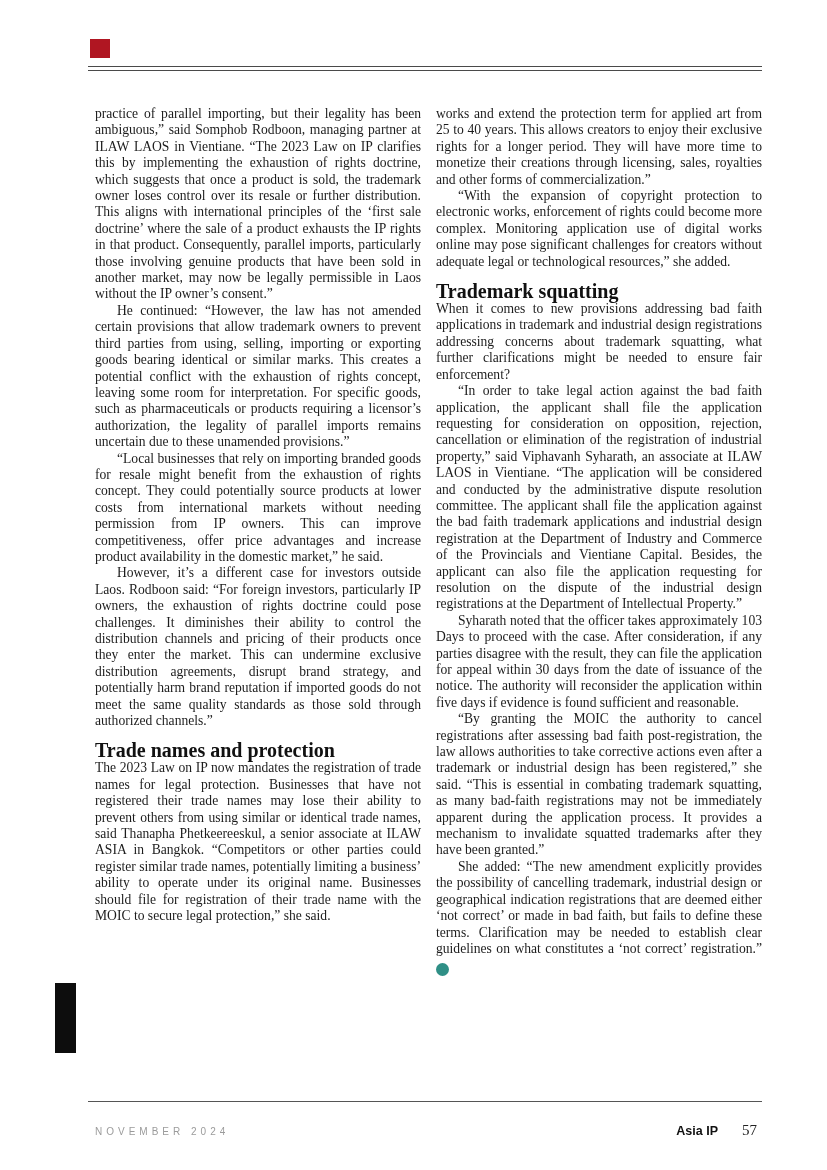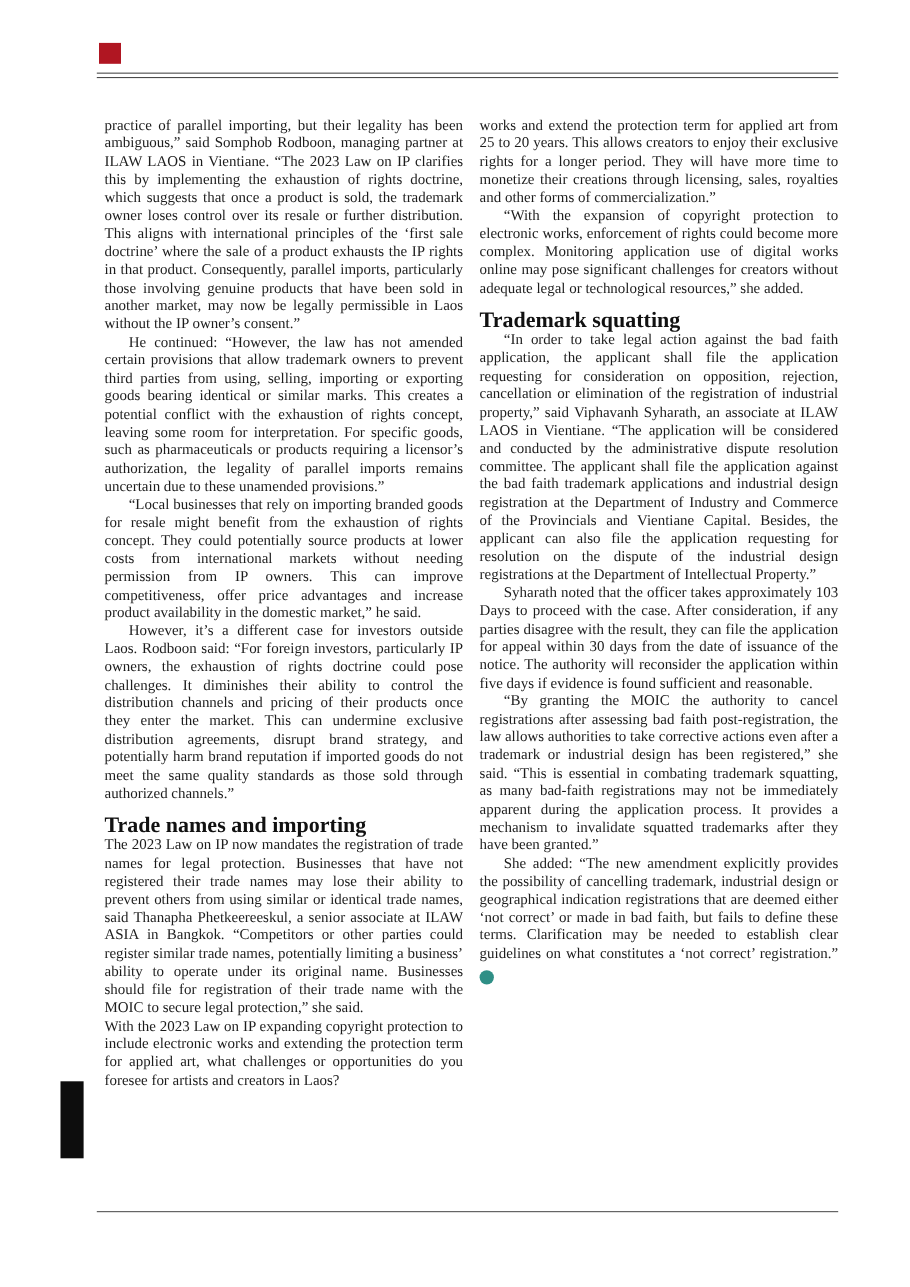--- a/index.html
+++ b/index.html
@@ -135,32 +135,39 @@
 
   <div class="red-square" style="background: rgb(176, 22, 34);"></div>
   <div class="top-rule"></div>
 
   <div class="columns">
     <div class="col">
         <p class="para">practice of parallel importing, but their legality has been ambiguous,” said Somphob Rodboon, managing partner at ILAW LAOS in Vientiane. “The 2023 Law on IP clarifies this by implementing the exhaustion of rights doctrine, which suggests that once a product is sold, the trademark owner loses control over its resale or further distribution. This aligns with international principles of the ‘first sale doctrine’ where the sale of a product exhausts the IP rights in that product. Consequently, parallel imports, particularly those involving genuine products that have been sold in another market, may now be legally permissible in Laos without the IP owner’s consent.”</p>
         <p class="para indent">He continued: “However, the law has not amended certain provisions that allow trademark owners to prevent third parties from using, selling, importing or exporting goods bearing identical or similar marks. This creates a potential conflict with the exhaustion of rights concept, leaving some room for interpretation. For specific goods, such as pharmaceuticals or products requiring a licensor’s authorization, the legality of parallel imports remains uncertain due to these unamended provisions.”</p>
         <p class="para indent">“Local businesses that rely on importing branded goods for resale might benefit from the exhaustion of rights concept. They could potentially source products at lower costs from international markets without needing permission from IP owners. This can improve competitiveness, offer price advantages and increase product availability in the domestic market,” he said.</p>
         <p class="para indent">However, it’s a different case for investors outside Laos. Rodboon said: “For foreign investors, particularly IP owners, the exhaustion of rights doctrine could pose challenges. It diminishes their ability to control the distribution channels and pricing of their products once they enter the market. This can undermine exclusive distribution agreements, disrupt brand strategy, and potentially harm brand reputation if imported goods do not meet the same quality standards as those sold through authorized channels.”</p>
-        <h3 class="section-heading">Trade names and importing</h3>
+        <h3 class="section-heading">Trade names and protection</h3>
         <p class="para">The 2023 Law on IP now mandates the registration of trade names for legal protection. Businesses that have not registered their trade names may lose their ability to prevent others from using similar or identical trade names, said Thanapha Phetkeereeskul, a senior associate at ILAW ASIA in Bangkok. “Competitors or other parties could register similar trade names, potentially limiting a business’ ability to operate under its original name. Businesses should file for registration of their trade name with the MOIC to secure legal protection,” she said.</p>
-        <p class="para">With the 2023 Law on IP expanding copyright protection to include electronic works and extending the protection term for applied art, what challenges or opportunities do you foresee for artists and creators in Laos?</p>
       </div>
     <div class="col">
-        <p class="para">works and extend the protection term for applied art from 25 to 20 years. This allows creators to enjoy their exclusive rights for a longer period. They will have more time to monetize their creations through licensing, sales, royalties and other forms of commercialization.”</p>
+        <p class="para">works and extend the protection term for applied art from 25 to 40 years. This allows creators to enjoy their exclusive rights for a longer period. They will have more time to monetize their creations through licensing, sales, royalties and other forms of commercialization.”</p>
         <p class="para indent">“With the expansion of copyright protection to electronic works, enforcement of rights could become more complex. Monitoring application use of digital works online may pose significant challenges for creators without adequate legal or technological resources,” she added.</p>
         <h3 class="section-heading">Trademark squatting</h3>
+        <p class="para">When it comes to new provisions addressing bad faith applications in trademark and industrial design registrations addressing concerns about trademark squatting, what further clarifications might be needed to ensure fair enforcement?</p>
         <p class="para indent">“In order to take legal action against the bad faith application, the applicant shall file the application requesting for consideration on opposition, rejection, cancellation or elimination of the registration of industrial property,” said Viphavanh Syharath, an associate at ILAW LAOS in Vientiane. “The application will be considered and conducted by the administrative dispute resolution committee. The applicant shall file the application against the bad faith trademark applications and industrial design registration at the Department of Industry and Commerce of the Provincials and Vientiane Capital. Besides, the applicant can also file the application requesting for resolution on the dispute of the industrial design registrations at the Department of Intellectual Property.”</p>
         <p class="para indent">Syharath noted that the officer takes approximately 103 Days to proceed with the case. After consideration, if any parties disagree with the result, they can file the application for appeal within 30 days from the date of issuance of the notice. The authority will reconsider the application within five days if evidence is found sufficient and reasonable.</p>
         <p class="para indent">“By granting the MOIC the authority to cancel registrations after assessing bad faith post-registration, the law allows authorities to take corrective actions even after a trademark or industrial design has been registered,” she said. “This is essential in combating trademark squatting, as many bad-faith registrations may not be immediately apparent during the application process. It provides a mechanism to invalidate squatted trademarks after they have been granted.”</p>
         <p class="para indent">She added: “The new amendment explicitly provides the possibility of cancelling trademark, industrial design or geographical indication registrations that are deemed either ‘not correct’ or made in bad faith, but fails to define these terms. Clarification may be needed to establish clear guidelines on what constitutes a ‘not correct’ registration.” <span class="endmark" style="background: rgb(47, 143, 134);">AIP</span></p>
       </div>
   </div>
 
   <div class="edge-tab"></div>
 
   <div class="footer-rule"></div>
+  <div class="footer">
+    <span class="footer-issue">NOVEMBER 2024</span>
+    <span class="footer-right">
+      <span class="footer-brand">Asia IP</span>
+      <span class="footer-pageno">57</span>
+    </span>
+  </div>
 
 </div>
 
 </body></html>

